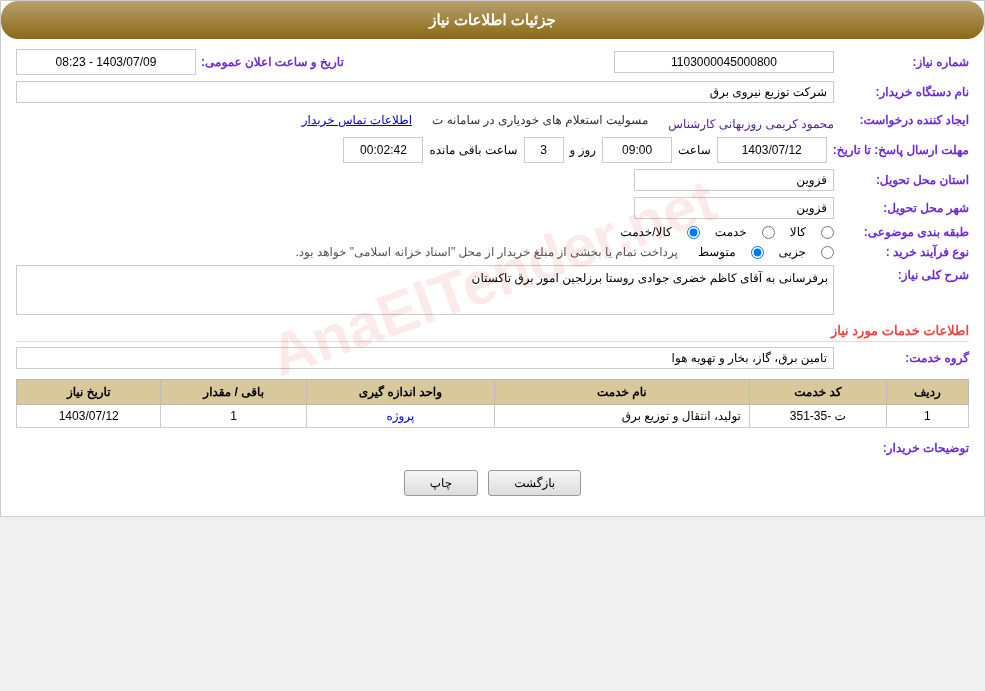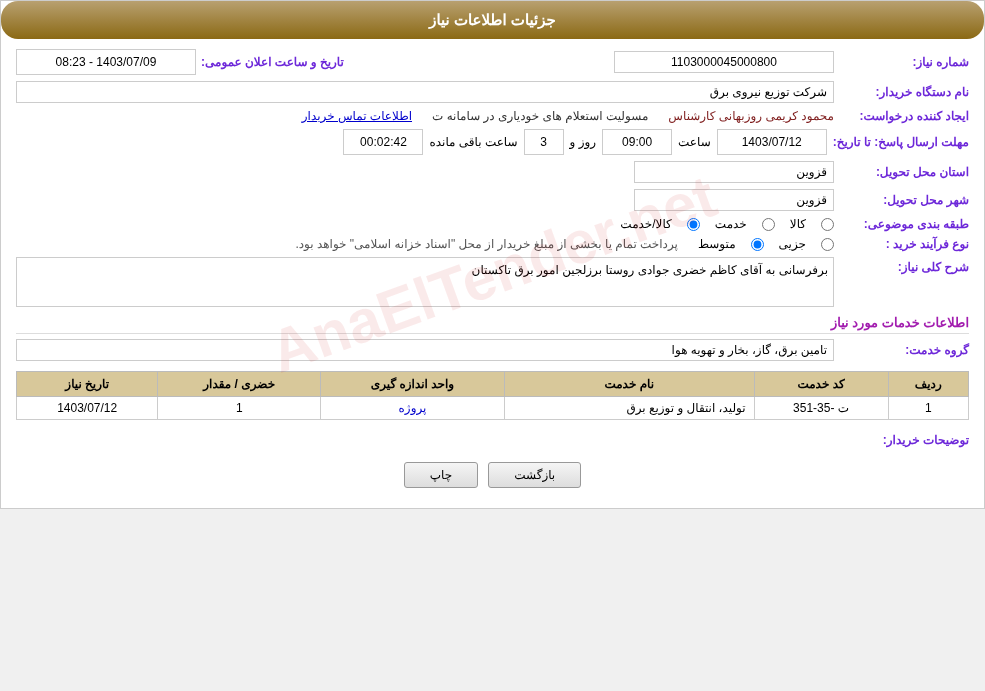--- a/index.html
+++ b/index.html
@@ -56,21 +56,21 @@
       text-align: center;
     }
     .blue-link {
       color: #0000cc;
       text-decoration: underline;
       cursor: pointer;
     }
     .section-title {
       font-weight: bold;
       font-size: 13px;
-      color: #a21caf;
+      color: #ef4444;
       margin: 8px 0 5px 0;
       border-bottom: 1px solid #ddd;
       padding-bottom: 3px;
     }
     .radio-group {
       display: flex;
       gap: 15px;
       align-items: center;
     }
     .radio-item {
@@ -182,21 +182,21 @@
       <div class="value-box-inline" style="width:180px;">1403/07/09 - 08:23</div>
     </div>
 
     <div class="info-row">
       <span class="label">نام دستگاه خریدار:</span>
       <div class="value-box">شرکت توزیع نیروی برق</div>
     </div>
 
     <div class="info-row">
       <span class="label">ایجاد کننده درخواست:</span>
-      <span style="color:#7f1d1d;">محمود کریمی روزبهانی کارشناس</span>
+      <span style="color:#4c1d95;margin-top:8px;">محمود کریمی روزبهانی کارشناس</span>
       <span style="margin: 0 5px;">  </span>
       <span style="color:#333;">مسولیت استعلام های خودیاری در سامانه ت</span>
       <span style="margin: 0 5px;">  </span>
       <span class="blue-link">اطلاعات تماس خریدار</span>
     </div>
 
     <div class="deadline-row">
       <span class="label">مهلت ارسال پاسخ: تا تاریخ:</span>
       <div class="value-box-inline" style="width:110px;">1403/07/12</div>
       <span>ساعت</span>
@@ -267,21 +267,21 @@
     </div>
 
     <div class="table-section">
       <table>
         <thead>
           <tr>
             <th>ردیف</th>
             <th>کد خدمت</th>
             <th>نام خدمت</th>
             <th>واحد اندازه گیری</th>
-            <th>خضری / مقدار</th>
+            <th>باقی / مقدار</th>
             <th>تاریخ نیاز</th>
           </tr>
         </thead>
         <tbody id="services-tbody">
         <tr>
         <td>1</td>
         <td>ت -35-351</td>
         <td class="item-name">تولید، انتقال و توزیع برق</td>
         <td style="color:#0000cc;">پروژه</td>
         <td>1</td>

